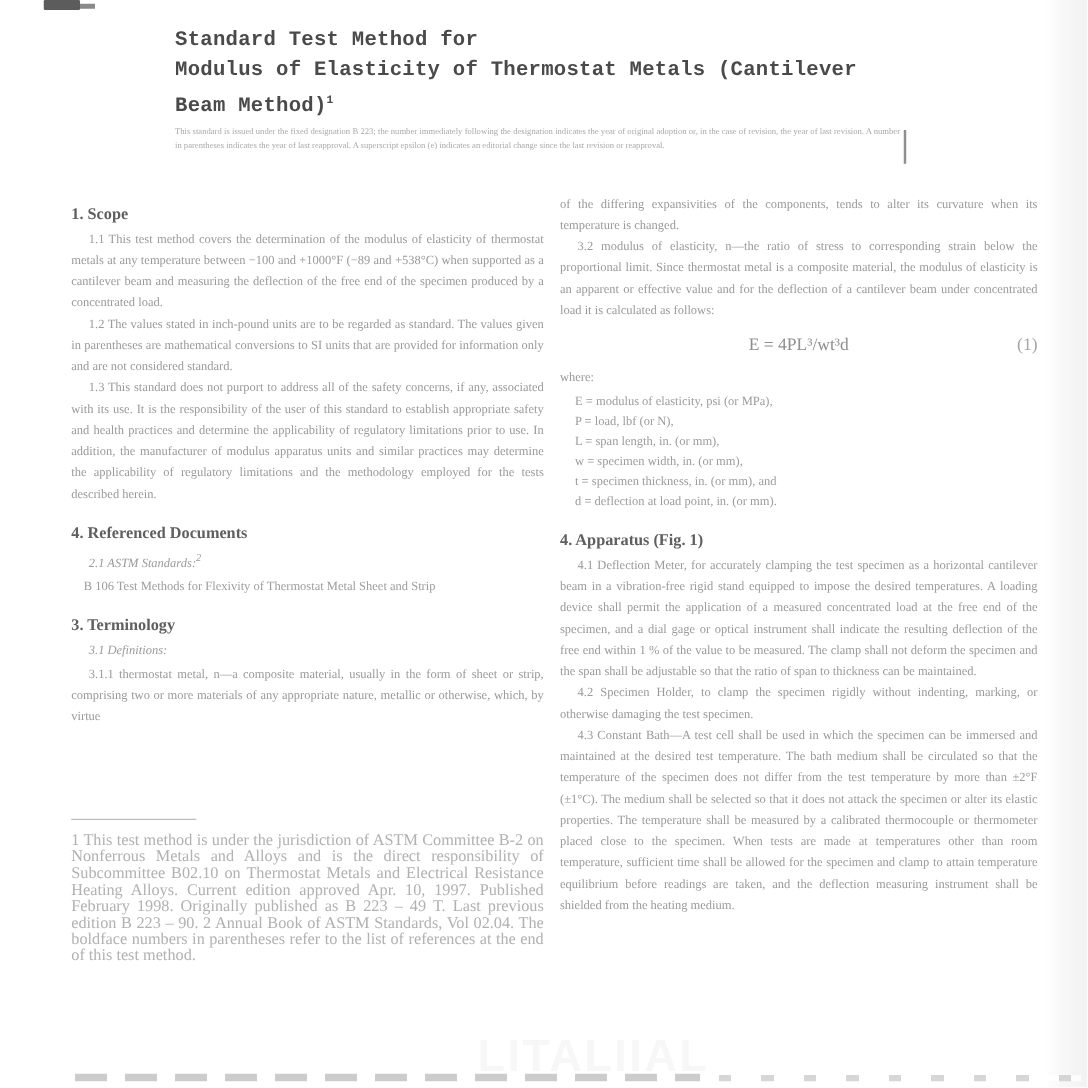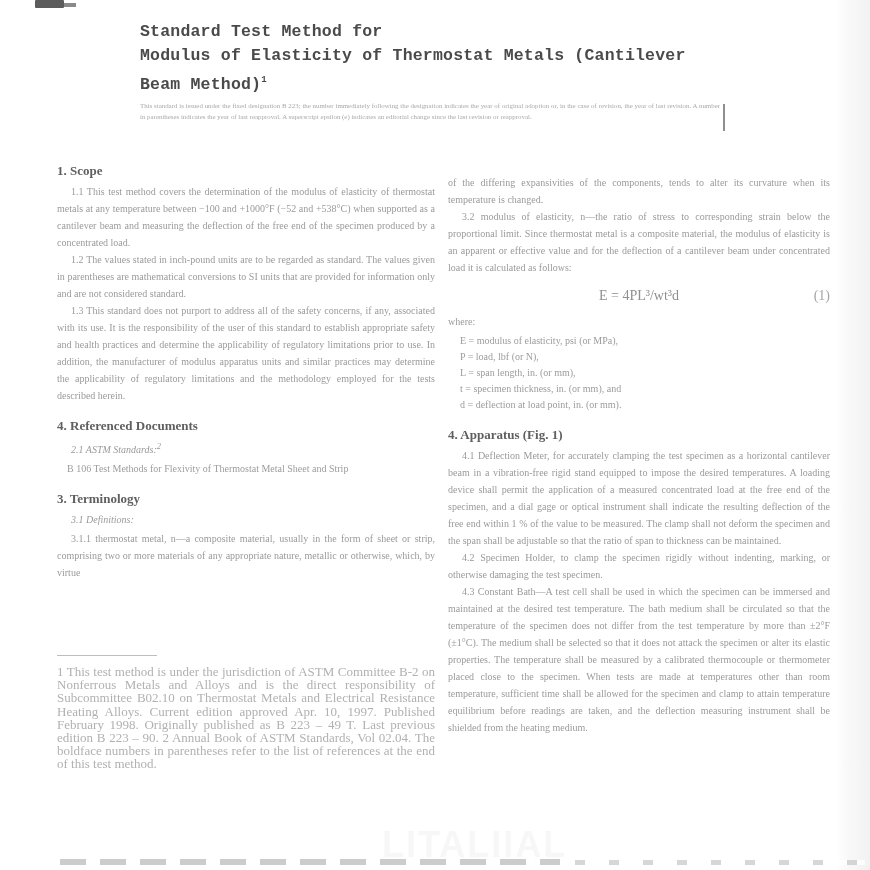--- a/index.html
+++ b/index.html
@@ -18,21 +18,21 @@
   .titleblock{position:absolute;left:140px;top:20px;width:600px;color:#4a4a4a;}
   .titleblock .tline{font-size:16.5px;font-weight:bold;line-height:24px;letter-spacing:.2px;font-family:Liberation Mono, monospace;}
   .titleblock sup{font-size:9px;}
   
   .issuenote{position:absolute;left:140px;top:101px;width:580px;
     font-size:6.9px;line-height:10.6px;color:#a9a9a9;text-align:justify;}
   .changebar{position:absolute;left:723px;top:104px;width:2px;height:27px;background:#8f8f8f;}
   
   .col{position:absolute;font-size:10px;line-height:17px;color:#9a9a9a;}
   .col-left{left:57px;top:164px;width:378px;}
-  .col-right{left:448px;top:174px;width:382px;}
+  .col-right{left:448px;top:155px;width:382px;}
   .blk-h{font-weight:bold;color:#5f5f5f;margin:15px 0 5px;font-size:13px;line-height:14px;}
   .col-left .blk-h:first-child{margin-top:0;}
   .blk-p{text-align:justify;text-indent:14px;margin:0;}
   .blk-cont{text-align:justify;text-indent:0;margin:0;}
   .blk-pl{text-indent:14px;font-style:italic;margin:2px 0;}
   .blk-ref{padding-left:10px;margin:2px 0;color:#9d9d9d;}
   .blk-eq{margin:11px 0 9px;text-align:center;color:#8f8f8f;position:relative;font-size:14px;}
   .blk-eq .eq-num{position:absolute;right:0;top:0;color:#a5a5a5;}
   .blk-where{margin:4px 0 3px;color:#9a9a9a;}
   .blk-def{padding-left:12px;line-height:16px;color:#9c9c9c;}
@@ -63,39 +63,40 @@
       <div class="tline">Standard Test Method for</div>
       <div class="tline">Modulus of Elasticity of Thermostat Metals (Cantilever</div>
       <div class="tline"><span>Beam Method)</span><sup>1</sup></div>
     </div>
 
     <div class="issuenote">This standard is issued under the fixed designation B 223; the number immediately following the designation indicates the year of original adoption or, in the case of revision, the year of last revision. A number in parentheses indicates the year of last reapproval. A superscript epsilon (e) indicates an editorial change since the last revision or reapproval.</div>
     <div class="changebar"></div>
 
     <div class="col col-left">
         <div class="blk-h">1. Scope</div>
-        <div class="blk-p">1.1 This test method covers the determination of the modulus of elasticity of thermostat metals at any temperature between −100 and +1000°F (−52 and +538°C) when supported as a cantilever beam and measuring the deflection of the free end of the specimen produced by a concentrated load.</div>
+        <div class="blk-p">1.1 This test method covers the determination of the modulus of elasticity of thermostat metals at any temperature between −100 and +1000°F (−89 and +538°C) when supported as a cantilever beam and measuring the deflection of the free end of the specimen produced by a concentrated load.</div>
         <div class="blk-p">1.2 The values stated in inch-pound units are to be regarded as standard. The values given in parentheses are mathematical conversions to SI units that are provided for information only and are not considered standard.</div>
         <div class="blk-p">1.3 This standard does not purport to address all of the safety concerns, if any, associated with its use. It is the responsibility of the user of this standard to establish appropriate safety and health practices and determine the applicability of regulatory limitations prior to use. In addition, the manufacturer of modulus apparatus units and similar practices may determine the applicability of regulatory limitations and the methodology employed for the tests described herein.</div>
         <div class="blk-h">4. Referenced Documents</div>
         <div class="blk-pl">2.1 ASTM Standards:<sup>2</sup></div>
         <div class="blk-ref">B 106 Test Methods for Flexivity of Thermostat Metal Sheet and Strip</div>
         <div class="blk-h">3. Terminology</div>
         <div class="blk-pl">3.1 Definitions:</div>
         <div class="blk-p">3.1.1 thermostat metal, n—a composite material, usually in the form of sheet or strip, comprising two or more materials of any appropriate nature, metallic or otherwise, which, by virtue</div>
       </div>
 
     <div class="col col-right">
         <div class="blk-cont">of the differing expansivities of the components, tends to alter its curvature when its temperature is changed.</div>
         <div class="blk-p">3.2 modulus of elasticity, n—the ratio of stress to corresponding strain below the proportional limit. Since thermostat metal is a composite material, the modulus of elasticity is an apparent or effective value and for the deflection of a cantilever beam under concentrated load it is calculated as follows:</div>
         <div class="blk-eq"><span>E = 4PL³/wt³d</span><span class="eq-num">(1)</span></div>
         <div class="blk-where">where:</div>
         <div class="blk-def">E = modulus of elasticity, psi (or MPa),</div>
         <div class="blk-def">P = load, lbf (or N),</div>
         <div class="blk-def">L = span length, in. (or mm),</div>
+        <div class="blk-def">w = specimen width, in. (or mm),</div>
         <div class="blk-def">t = specimen thickness, in. (or mm), and</div>
         <div class="blk-def">d = deflection at load point, in. (or mm).</div>
         <div class="blk-h">4. Apparatus (Fig. 1)</div>
         <div class="blk-p">4.1 Deflection Meter, for accurately clamping the test specimen as a horizontal cantilever beam in a vibration-free rigid stand equipped to impose the desired temperatures. A loading device shall permit the application of a measured concentrated load at the free end of the specimen, and a dial gage or optical instrument shall indicate the resulting deflection of the free end within 1 % of the value to be measured. The clamp shall not deform the specimen and the span shall be adjustable so that the ratio of span to thickness can be maintained.</div>
         <div class="blk-p">4.2 Specimen Holder, to clamp the specimen rigidly without indenting, marking, or otherwise damaging the test specimen.</div>
         <div class="blk-p">4.3 Constant Bath—A test cell shall be used in which the specimen can be immersed and maintained at the desired test temperature. The bath medium shall be circulated so that the temperature of the specimen does not differ from the test temperature by more than ±2°F (±1°C). The medium shall be selected so that it does not attack the specimen or alter its elastic properties. The temperature shall be measured by a calibrated thermocouple or thermometer placed close to the specimen. When tests are made at temperatures other than room temperature, sufficient time shall be allowed for the specimen and clamp to attain temperature equilibrium before readings are taken, and the deflection measuring instrument shall be shielded from the heating medium.</div>
       </div>
 
     <div class="footrule"></div>
     <div class="footnote">1 This test method is under the jurisdiction of ASTM Committee B-2 on Nonferrous Metals and Alloys and is the direct responsibility of Subcommittee B02.10 on Thermostat Metals and Electrical Resistance Heating Alloys. Current edition approved Apr. 10, 1997. Published February 1998. Originally published as B 223 – 49 T. Last previous edition B 223 – 90. 2 Annual Book of ASTM Standards, Vol 02.04. The boldface numbers in parentheses refer to the list of references at the end of this test method.</div>

